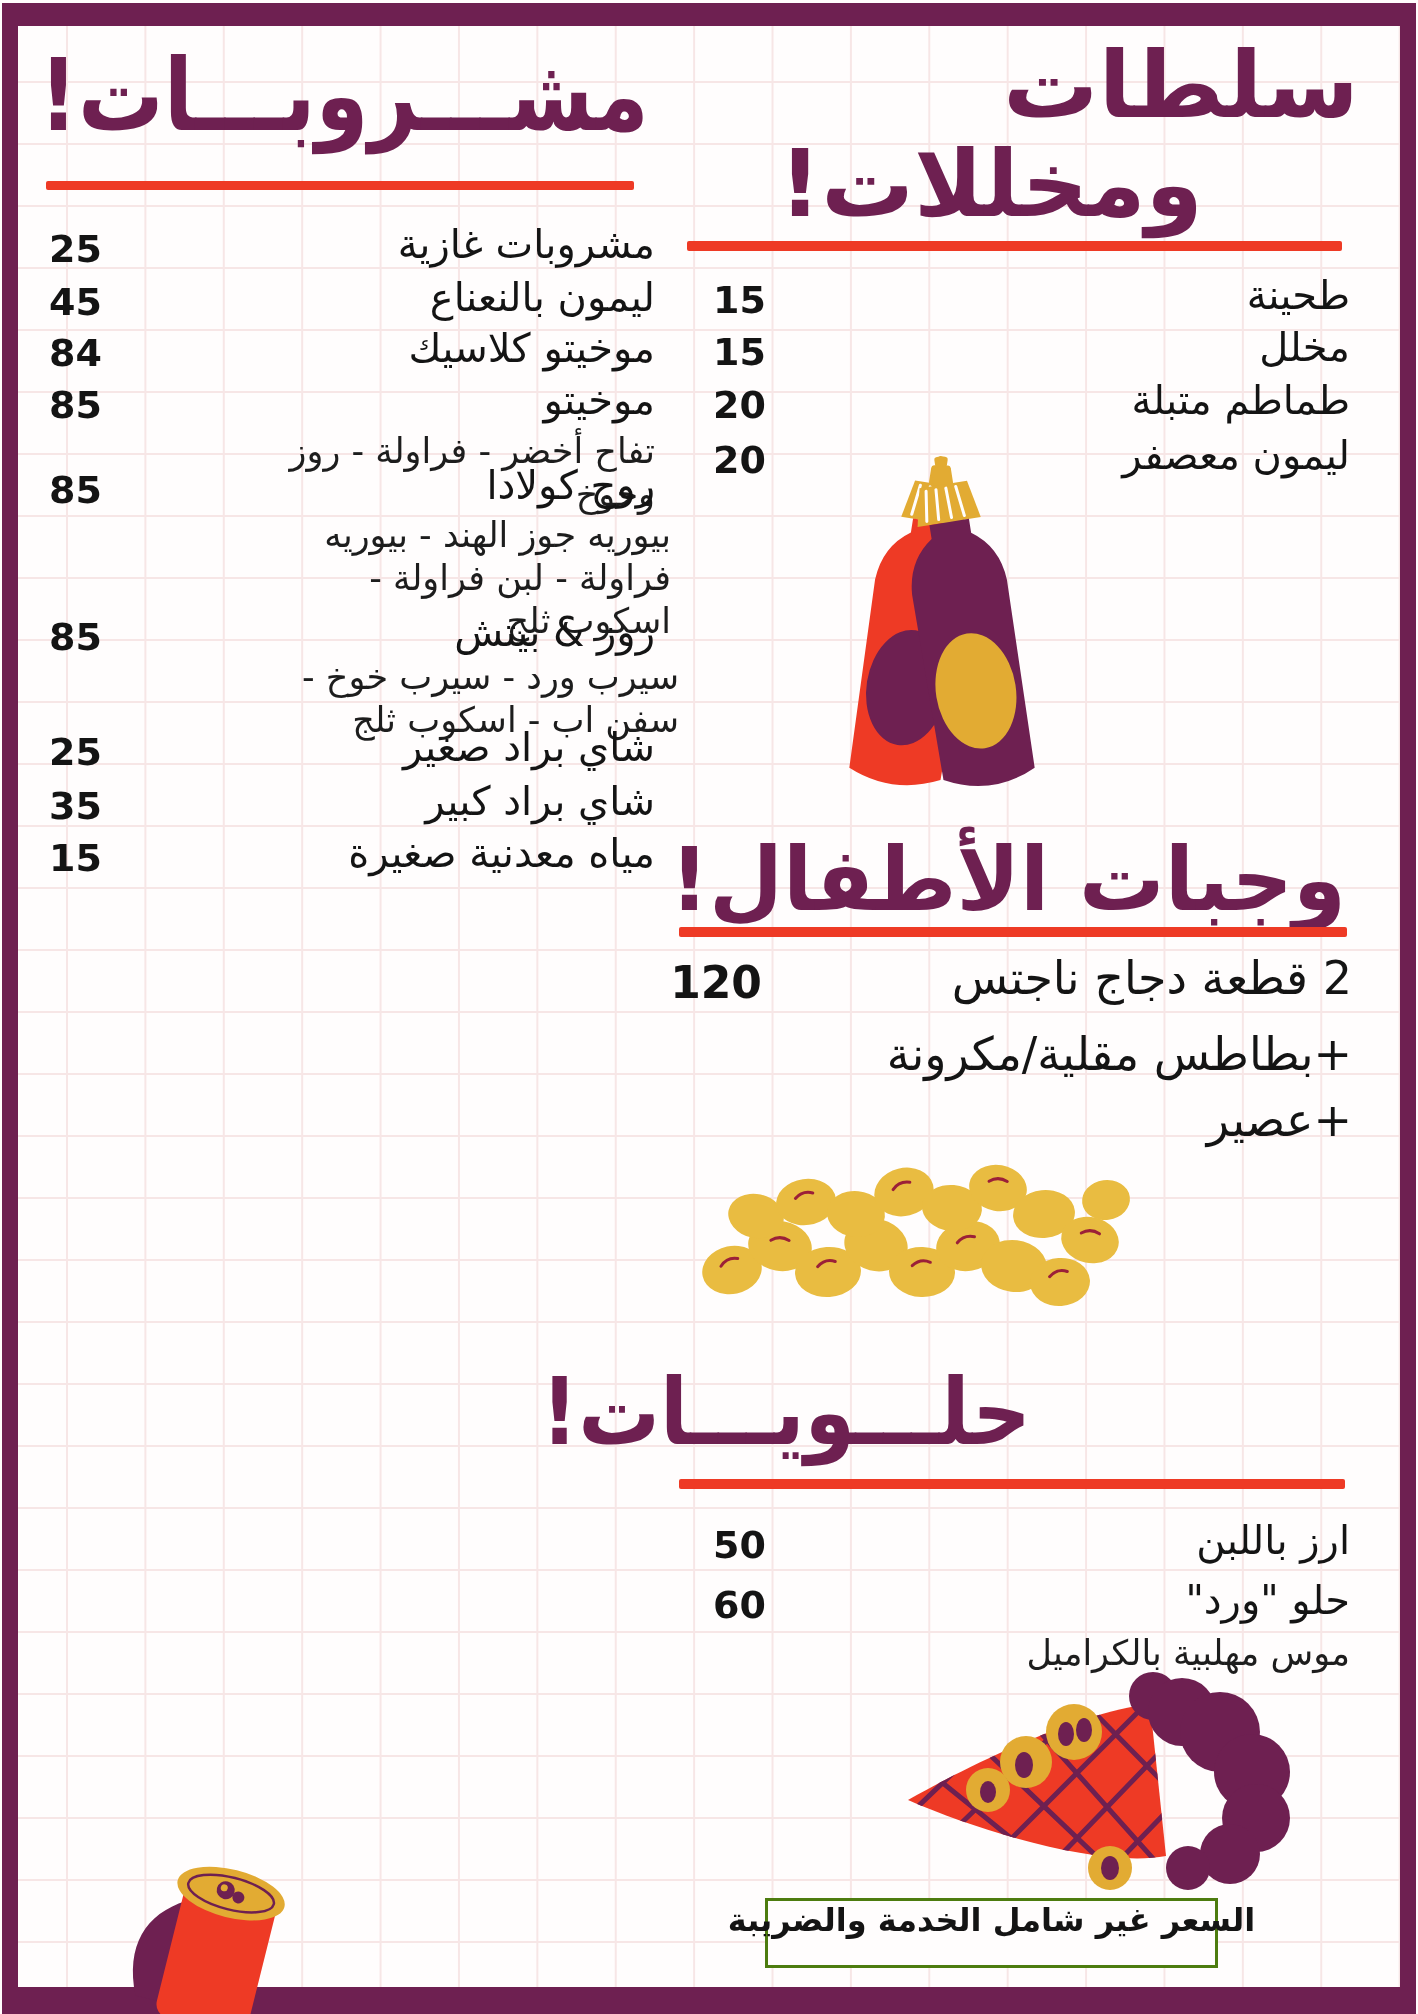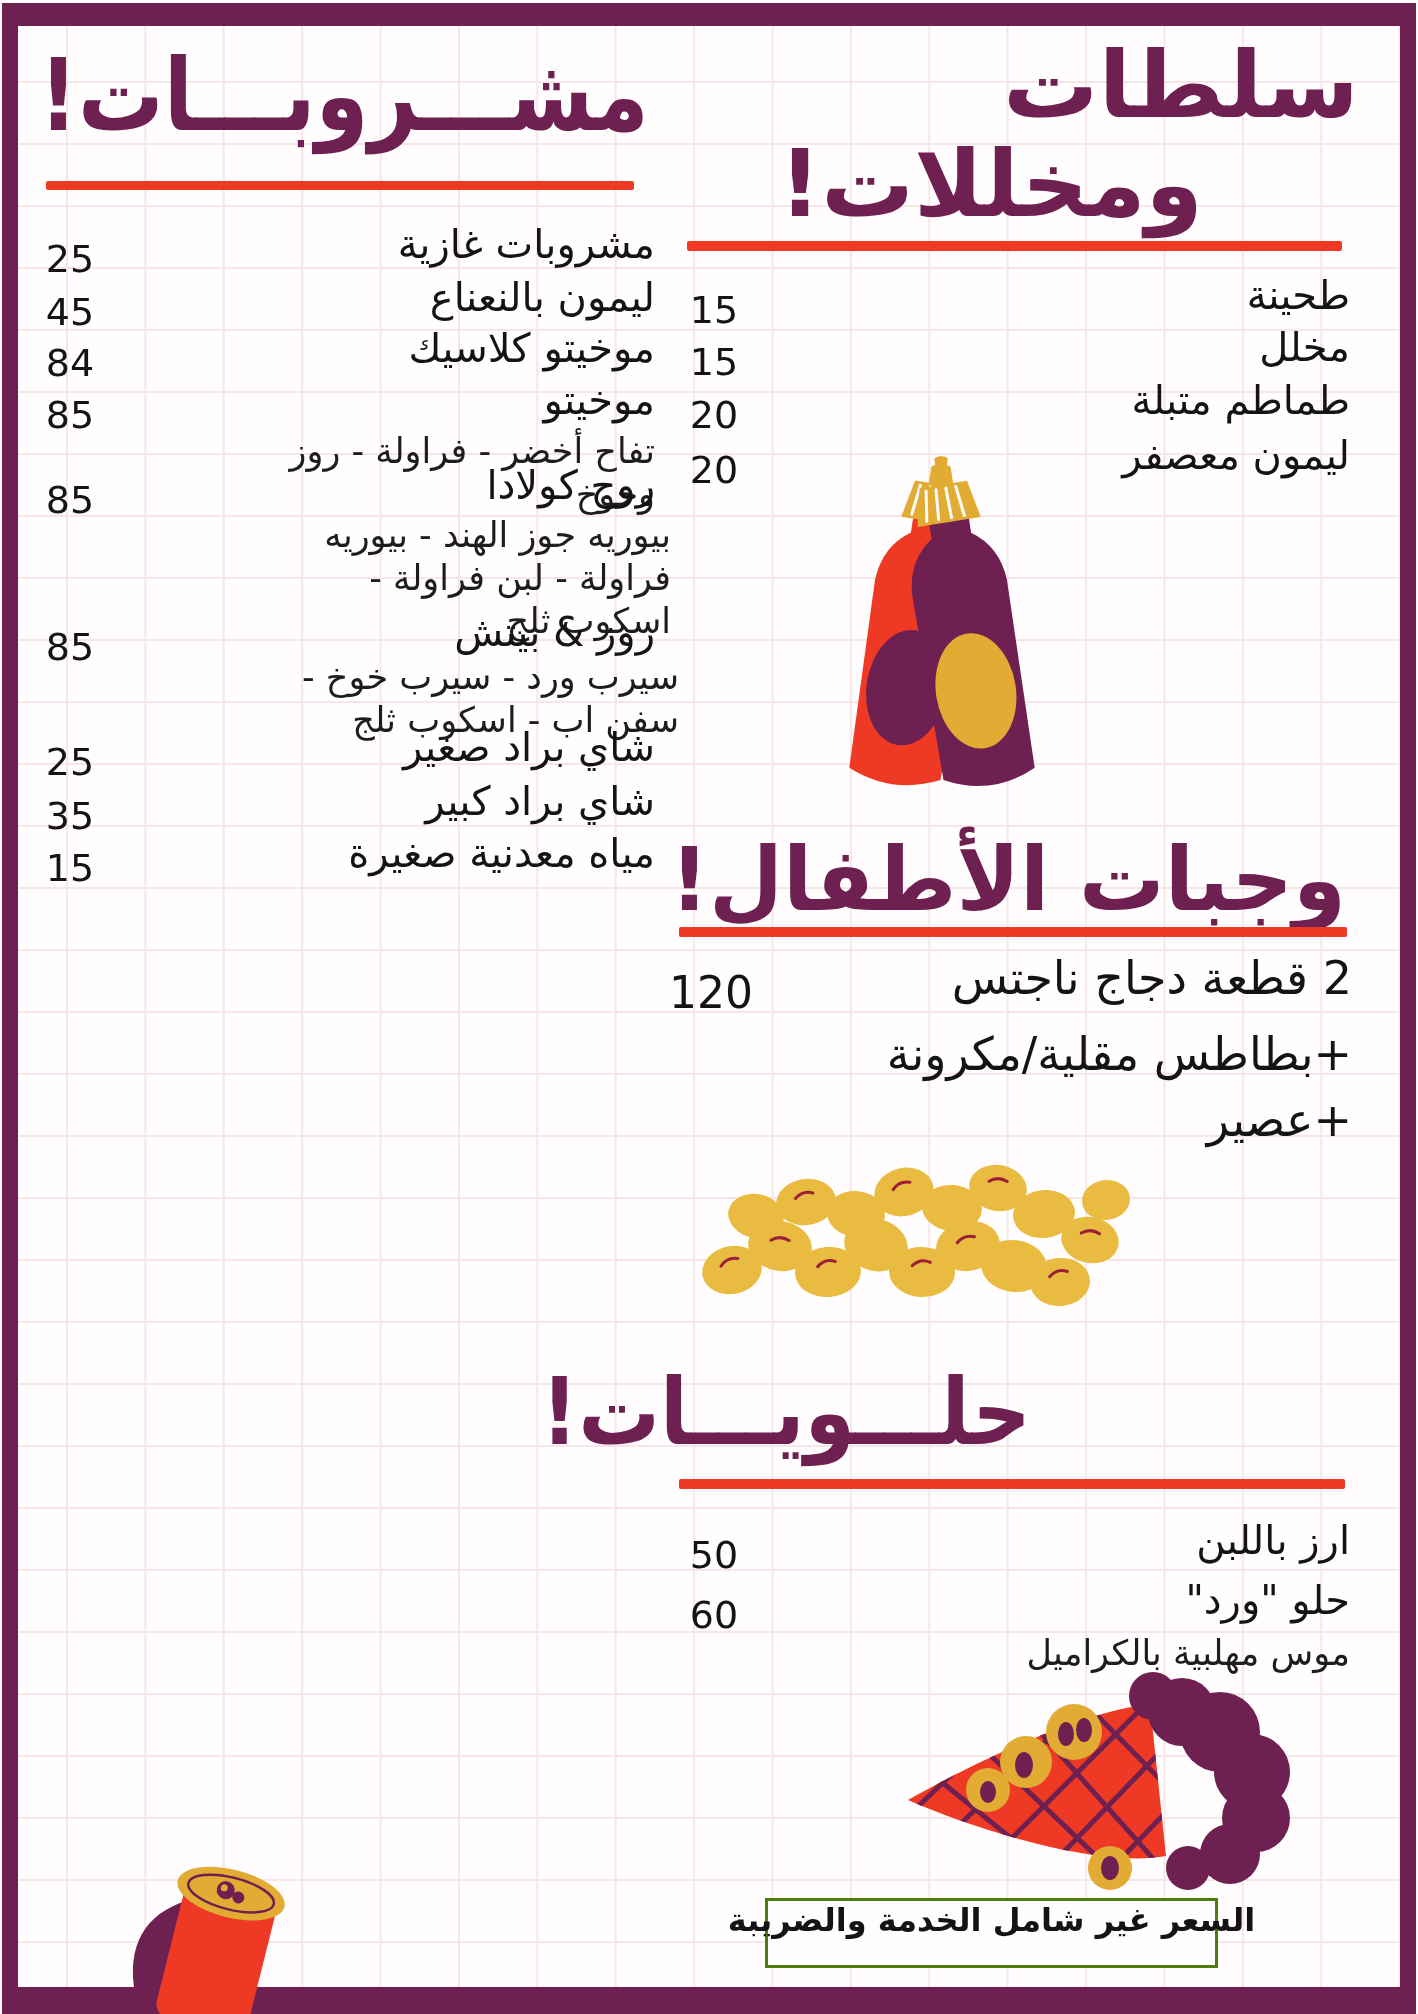--- a/index.html
+++ b/index.html
@@ -36,22 +36,22 @@
     font-family:"DejaVu Sans",sans-serif;font-weight:bold;fill:var(--maroon);
     direction:rtl;unicode-bidi:bidi-override;
   }
   .redline{position:absolute;background:var(--red);border-radius:2px;}
   .row{position:absolute;direction:rtl;}
   .iname{
     position:absolute;right:0;top:0;white-space:nowrap;direction:rtl;
     font-size:40px;line-height:46px;color:var(--ink);
   }
   .price{
-    position:absolute;top:16px;font-weight:normal;font-size:38px;line-height:44px;
-    color:var(--ink);text-align:center;direction:ltr;
+    position:absolute;top:6px;font-weight:bold;font-size:38px;line-height:44px;
+    color:var(--ink);text-align:right;direction:ltr;
   }
   .drow{left:30px;width:625px;height:46px;}
   .drow .price{left:8px;width:64px;}
   .dsub{
     position:absolute;text-align:right;direction:rtl;font-size:35px;line-height:43px;
     color:#1d1d1d;
   }
   .srow{left:660px;width:690px;height:46px;}
   .srow .price{left:2px;width:104px;}
   .krow{left:660px;width:692px;height:56px;}

